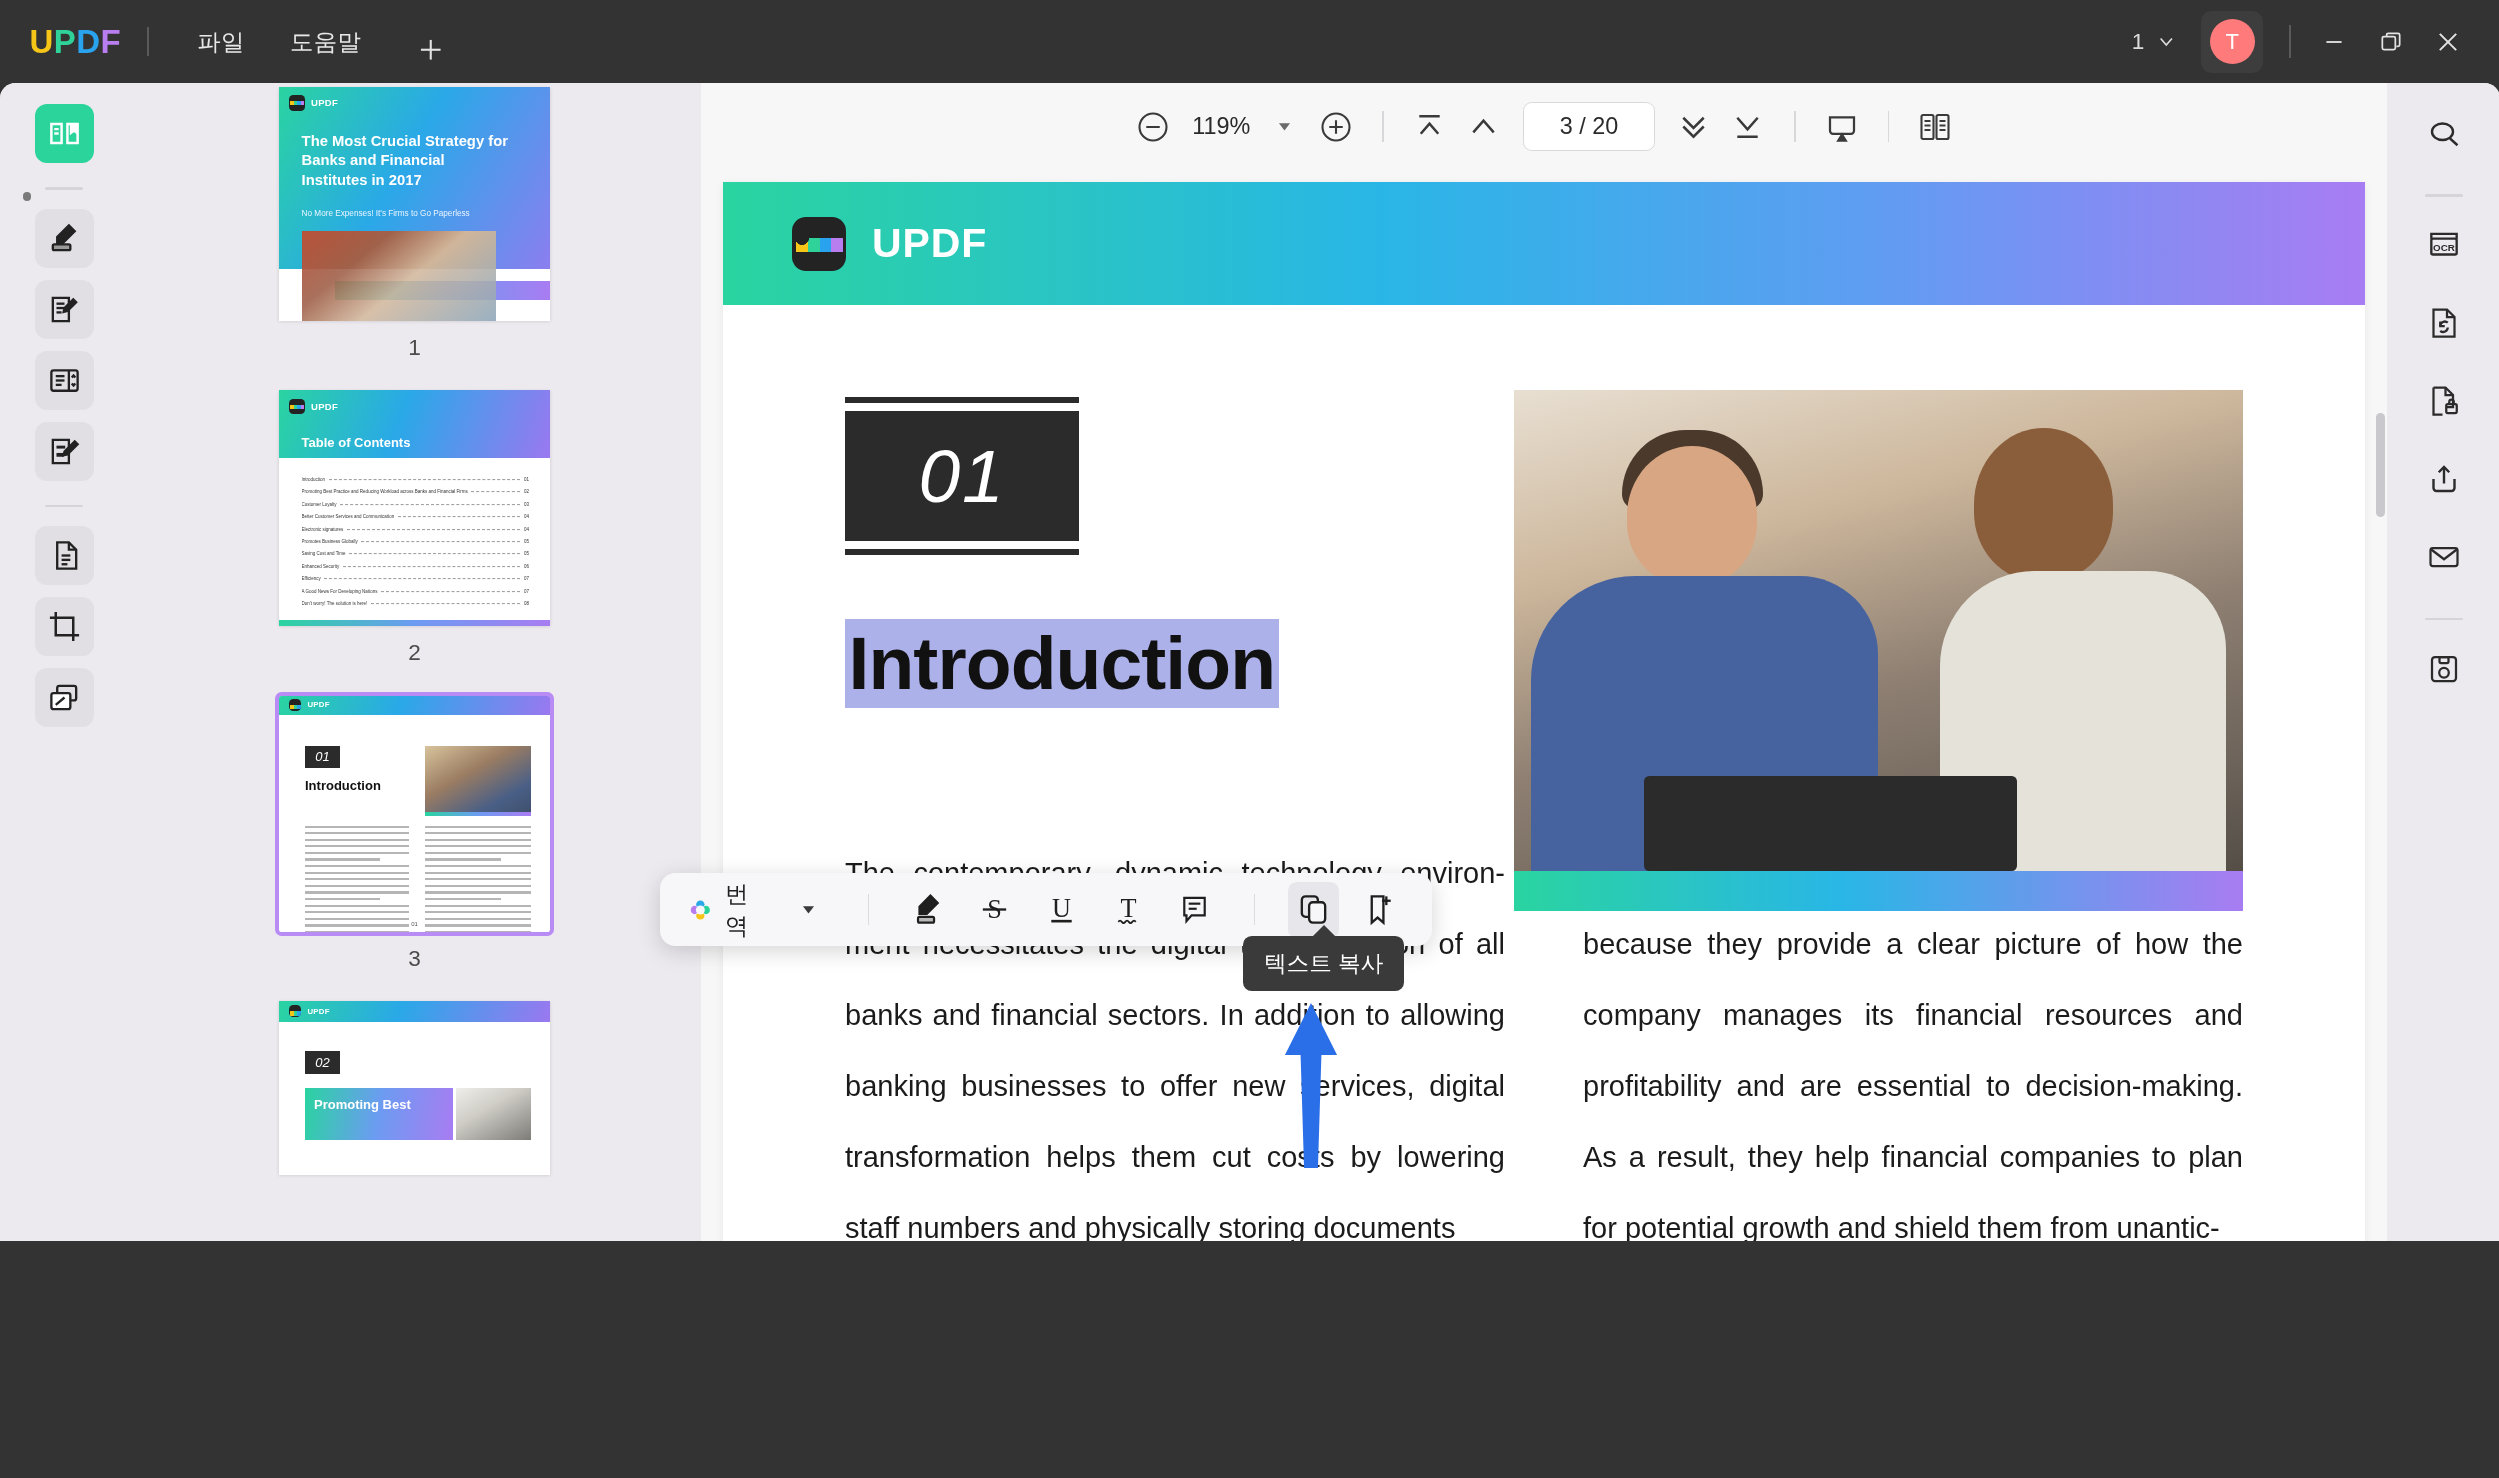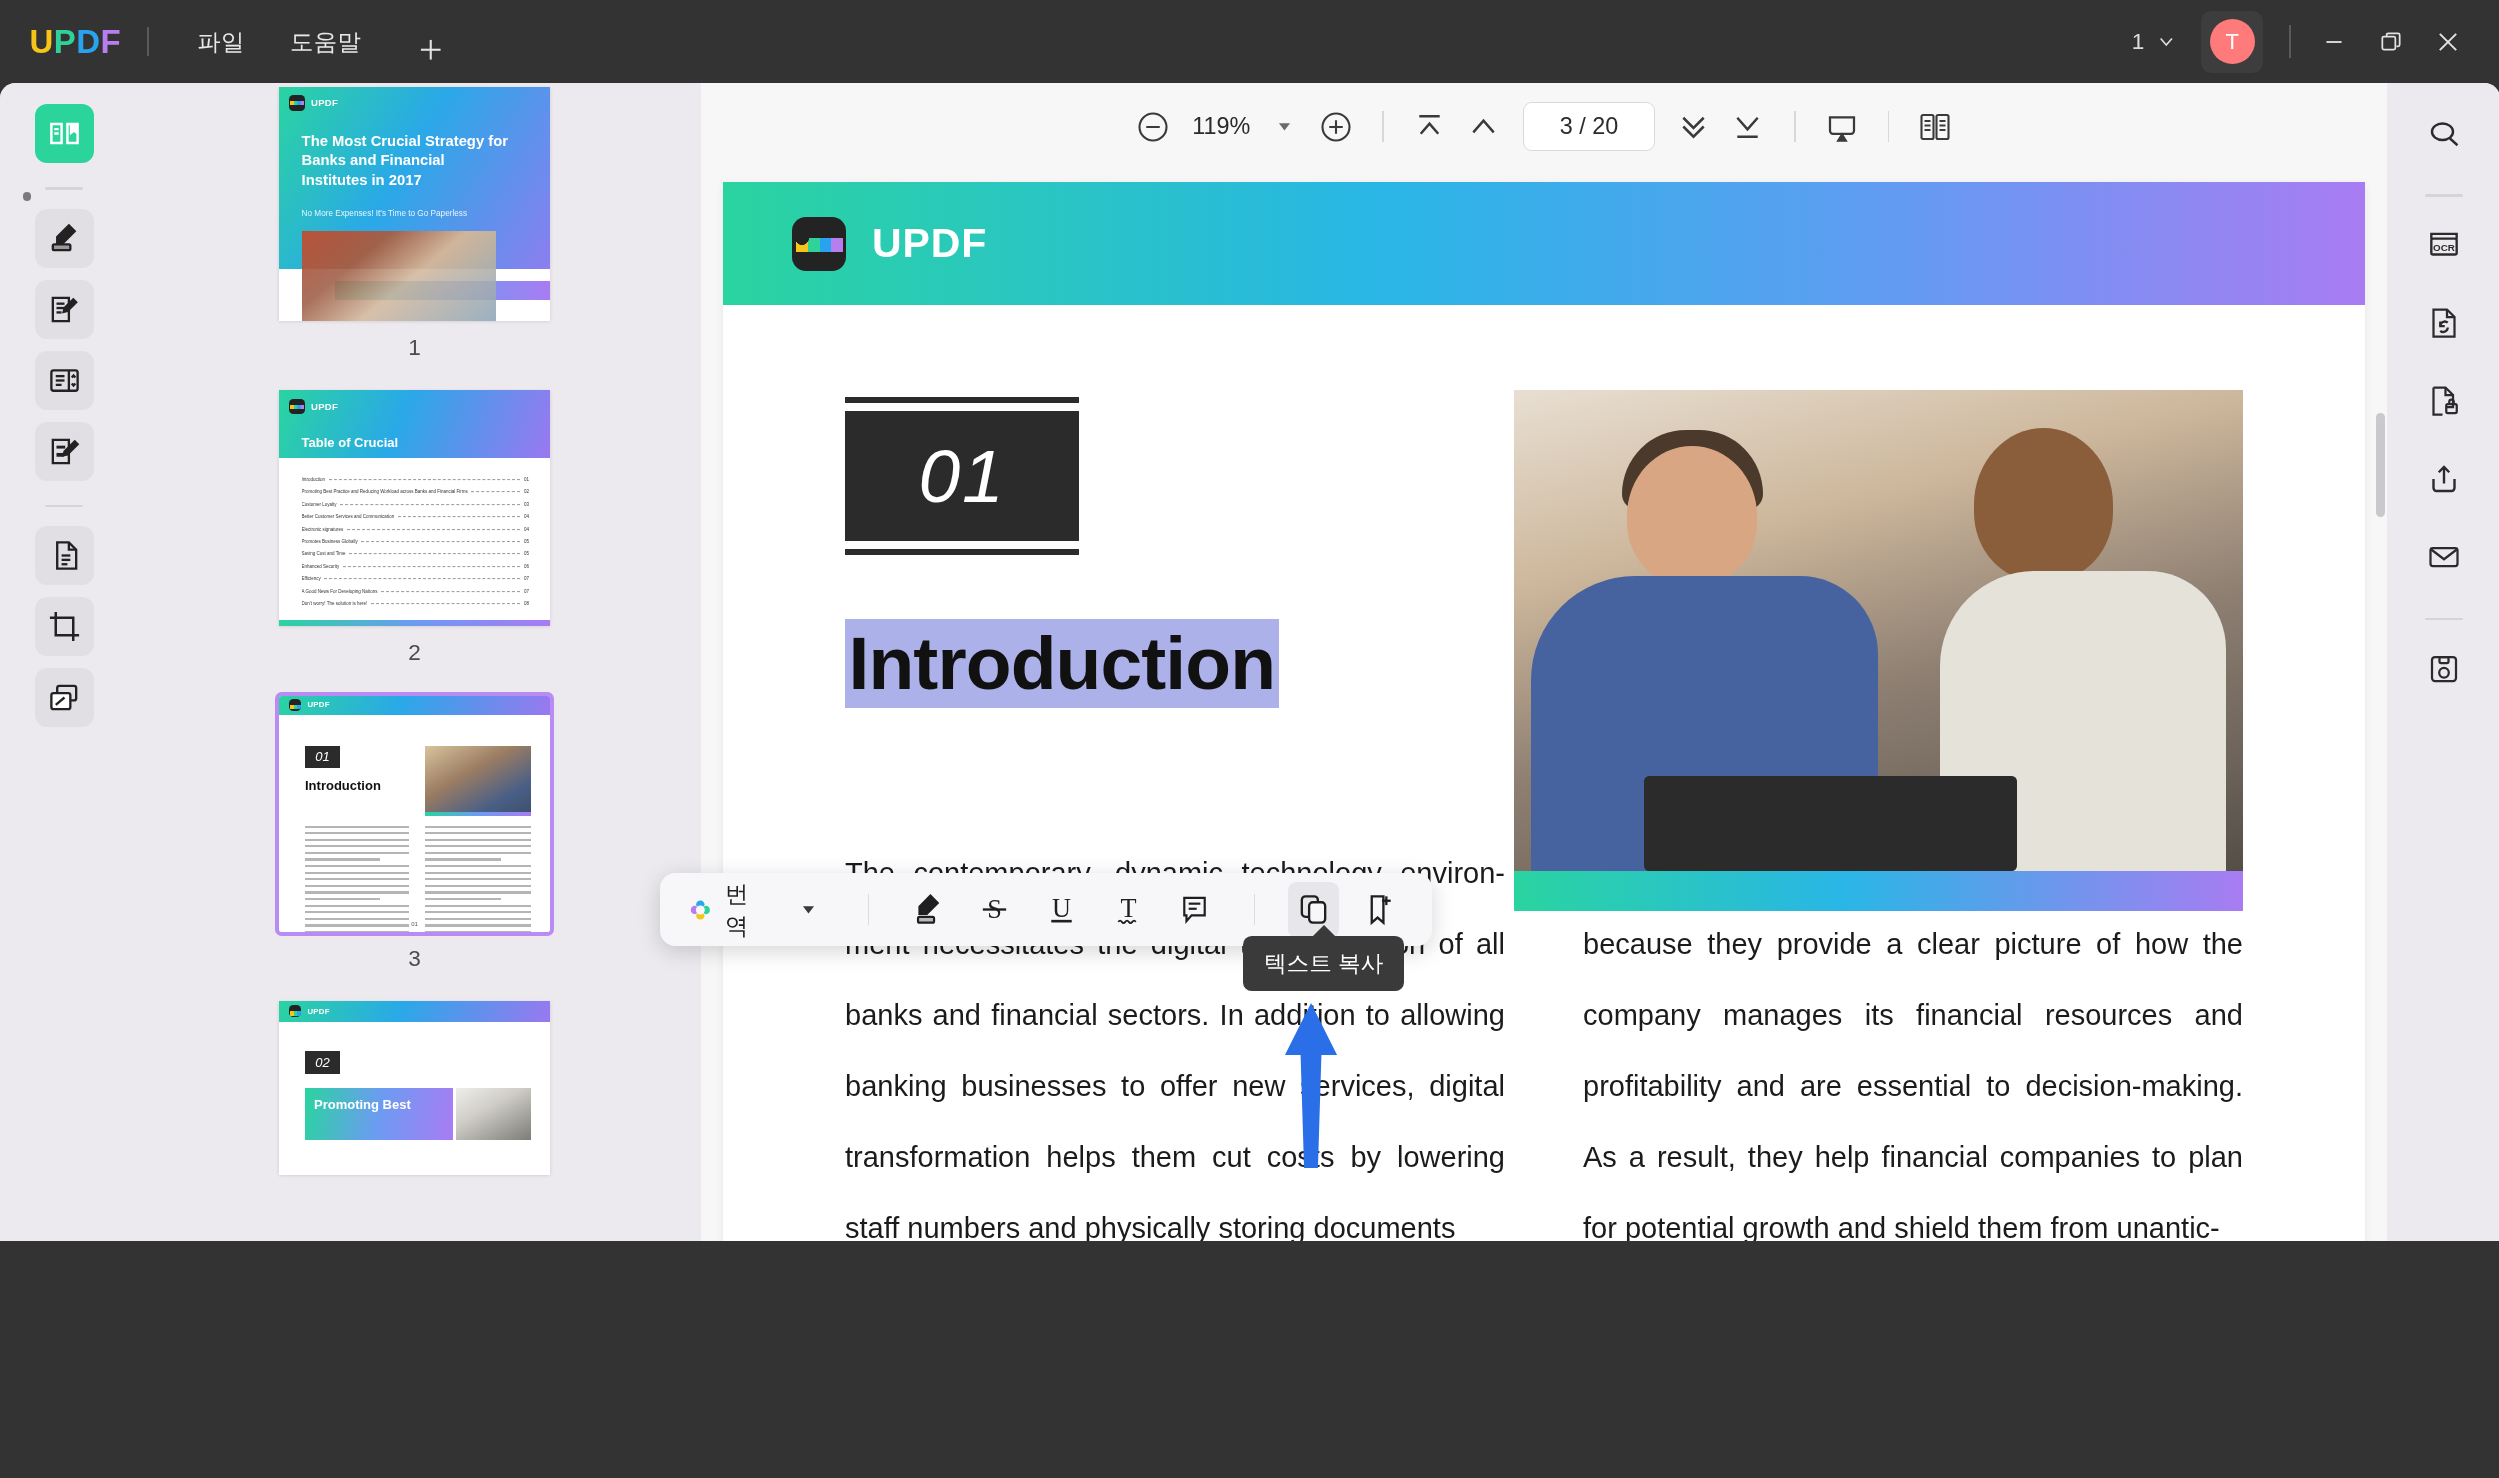--- a/index.html
+++ b/index.html
@@ -348,37 +348,37 @@
   <div class="thumbs">
 
     <div class="thumb-item" style="margin-top:3.5px;">
       <div class="thumb-page" style="height:234px;">
         <div style="position:absolute;inset:0;background:linear-gradient(120deg,#2ad4a0 0%,#2aa8e8 42%,#9a78f0 100%);"></div>
         <div class="tp-logo">
           <span class="sq"></span>
           <span class="tx">UPDF</span>
         </div>
         <div style="position:absolute;left:22.6px;top:45px;right:38px;color:#fff;font-size:14.8px;font-weight:700;line-height:1.32;">The Most Crucial Strategy for Banks and Financial Institutes in 2017</div>
-        <div style="position:absolute;left:22.6px;top:122px;right:35px;color:#eaf5ff;font-size:8.2px;">No More Expenses! It's Time to Go Paperless</div>
+        <div style="position:absolute;left:22.6px;top:122px;right:35px;color:#eaf5ff;font-size:8.2px;">No More Expenses! It's Firms to Go Paperless</div>
         <div style="position:absolute;left:22.6px;top:144px;width:194px;height:90px;background:linear-gradient(140deg,#b8523a 0%,#a0614a 30%,#d0b59a 55%,#8fa8bb 100%);"></div>
         <div style="position:absolute;left:0;bottom:0;width:100%;height:52px;background:#fff;"></div>
         <div style="position:absolute;left:56px;bottom:21px;width:215px;height:19px;background:linear-gradient(90deg,#2ad4a0,#6c9bf2,#a87cf2);"></div>
         <div style="position:absolute;left:22.6px;top:144px;width:194px;height:90px;background:linear-gradient(140deg,rgba(184,82,58,.95) 0%,rgba(160,97,74,.9) 30%,rgba(208,181,154,.85) 55%,rgba(143,168,187,.9) 100%);"></div>
       </div>
       <div class="thumb-num">1</div>
     </div>
 
     <div class="thumb-item">
       <div class="thumb-page" style="height:236px;">
         <div style="position:absolute;left:0;top:0;width:100%;height:68px;background:linear-gradient(110deg,#2ad4a0 0%,#2aa8e8 45%,#9a78f0 100%);"></div>
         <div class="tp-logo">
           <span class="sq"></span>
           <span class="tx">UPDF</span>
         </div>
-        <div style="position:absolute;left:22.6px;top:45px;color:#fff;font-size:13px;font-weight:700;">Table of Crucial</div>
+        <div style="position:absolute;left:22.6px;top:45px;color:#fff;font-size:13px;font-weight:700;">Table of Contents</div>
         <div id="toc-list" style="position:absolute;left:22.6px;top:87px;right:21px;">
             <div style="display: flex; align-items: baseline; gap: 3.5px; font-size: 4.5px; color: rgb(51, 51, 51); margin-bottom: 7.4px; white-space: nowrap; overflow: hidden;">
               <span>Introduction</span>
               <span style="flex: 1 1 0%; border-bottom: 0.5px dashed rgb(153, 153, 153); transform: translateY(-0.9px); min-width: 7px;"></span>
               <span>01</span>
             </div>
             <div style="display: flex; align-items: baseline; gap: 3.5px; font-size: 4.5px; color: rgb(51, 51, 51); margin-bottom: 7.4px; white-space: nowrap; overflow: hidden;">
               <span>Promoting Best Practice and Reducing Workload across Banks and Financial Firms</span>
               <span style="flex: 1 1 0%; border-bottom: 0.5px dashed rgb(153, 153, 153); transform: translateY(-0.9px); min-width: 7px;"></span>
               <span>02</span>

